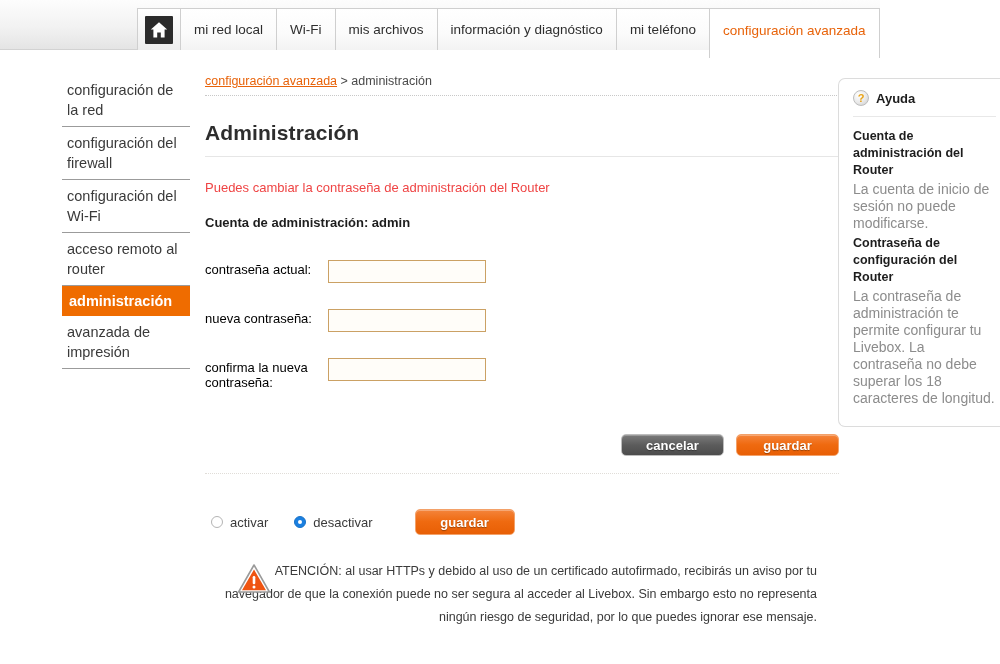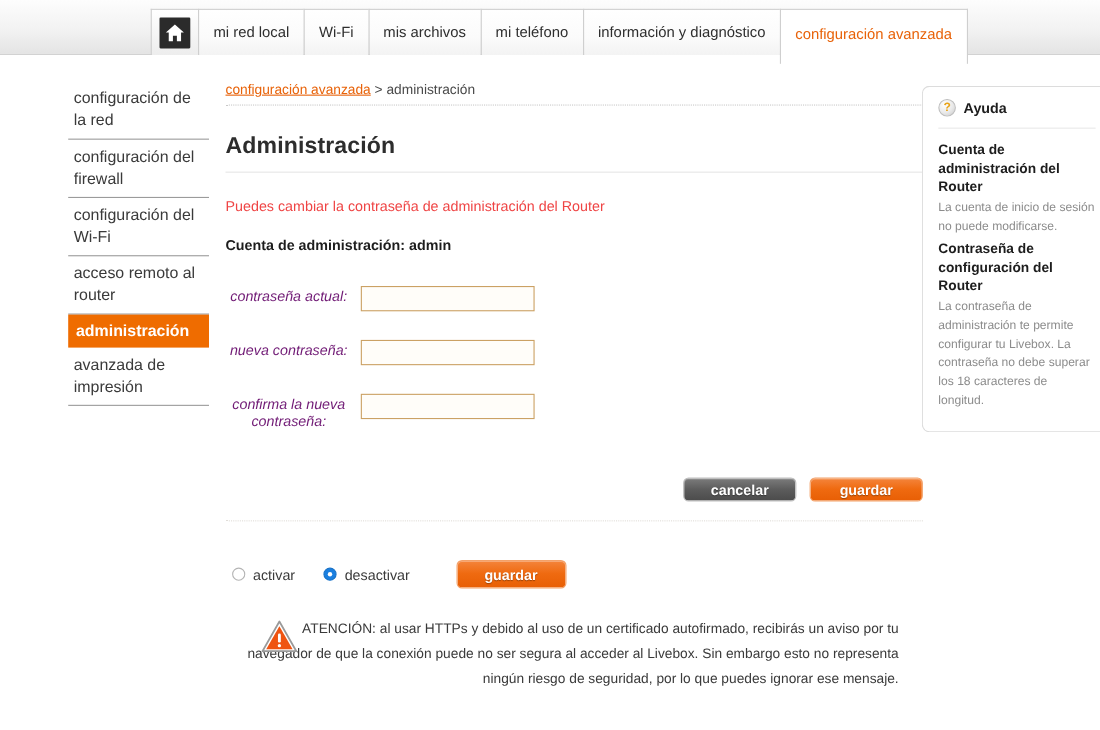--- a/index.html
+++ b/index.html
@@ -13,21 +13,21 @@
 
   #page {
     position: relative;
     width: 1000px; height: 664px;
     background: #ffffff;
   }
 
   
   .topbar {
     position: absolute; left: 0; top: 0;
-    width: 1000px; height: 50px;
+    width: 880px; height: 50px;
     background: linear-gradient(to bottom, #fdfdfd 0%, #f2f2f2 55%, #e4e4e4 100%);
     border-bottom: 1px solid #d2d2d2;
   }
   .tabstrip {
     position: absolute; left: 137px; top: 8px;
     height: 42px;
     display: flex; align-items: stretch;
   }
   .tab {
     position: relative;
@@ -107,23 +107,23 @@
     height: 1px; background: #e6e6e6; width: 634px;
   }
 
   .intro { font-size: 13px; color: #ef4444; margin-top: 23px; }
   .account { font-size: 13px; font-weight: bold; color: #1d1d1d; margin-top: 20px; }
 
   
   .form { margin-top: 30px; }
   .row { display: flex; align-items: flex-start; margin-bottom: 26px; }
   .row .lbl {
-    width: 115px; text-align: center;
-    font-size: 13px; color: #701a75; line-height: 15px;
-    padding-top: 2px; padding-right: 0; font-style: italic;
+    width: 115px; text-align: left;
+    font-size: 13px; color: #000000; line-height: 15px;
+    padding-top: 2px; padding-right: 0;
   }
   .row .fieldwrap { margin-left: 8px; }
   .tf {
     width: 158px; height: 23px;
     border: 1px solid #cba164;
     background: #fffdf9;
     outline: none;
     font-size: 13px;
     padding: 0 4px;
     font-family: "Liberation Sans", sans-serif;
@@ -212,21 +212,21 @@
     width: 16px; height: 16px; border-radius: 50%;
     background: radial-gradient(circle at 35% 30%, #ffffff 0%, #e9e9e9 55%, #c9c9c9 100%);
     border: 1px solid #bdbdbd;
     color: #e8a317; font-size: 11px; font-weight: bold;
     display: flex; align-items: center; justify-content: center;
     line-height: 1;
   }
   .help-head .t { font-size: 13px; font-weight: bold; color: #1d1d1d; }
   .help-rule { height: 1px; background: #e8e8e8; margin: 10px 0 11px 0; }
   .help-h { font-size: 12.5px; font-weight: bold; color: #1d1d1d; line-height: 17px; margin-bottom: 2px; }
-  .help-p { font-size: 11px; color: #8c8c8c; line-height: 17px; margin-bottom: 3px; }
+  .help-p { font-size: 14px; color: #8c8c8c; line-height: 17px; margin-bottom: 3px; }
 </style>
 </head>
 <body>
 
 <div id="page">
 
   <div class="topbar">
     <div class="tabstrip">
 
       <div class="tab home">
@@ -240,24 +240,24 @@
       <div class="tab">
         <span>mi red local</span>
       </div>
       <div class="tab">
         <span>Wi-Fi</span>
       </div>
       <div class="tab">
         <span>mis archivos</span>
       </div>
       <div class="tab">
+        <span>información y diagnóstico</span>
+      </div>
+      <div class="tab">
         <span>mi teléfono</span>
-      </div>
-      <div class="tab">
-        <span>información y diagnóstico</span>
       </div>
       <div class="tab active">
         <span>configuración avanzada</span>
       </div>
 
     </div>
   </div>
 
   <div class="sidebar">
     <div class="nav-item">

